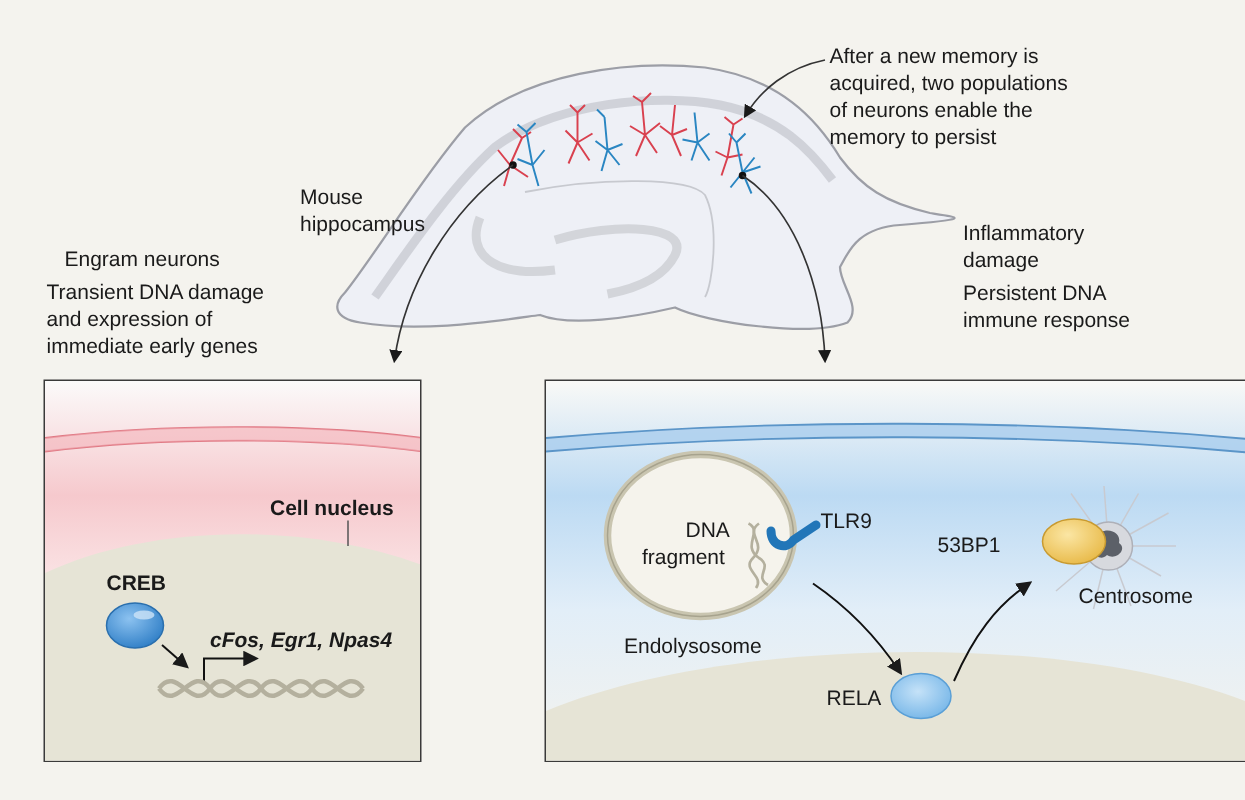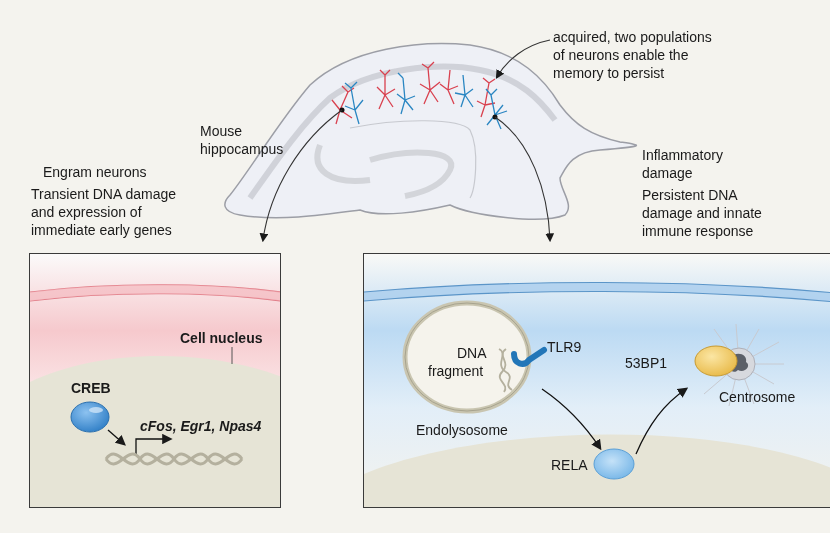--- a/index.html
+++ b/index.html
@@ -75,37 +75,37 @@
   <path d="M342,110 C300,140 270,190 263,240" fill="none" stroke="#333" stroke-width="1.1" marker-end="url(#ah)"></path>
   <path d="M495,117 C530,140 548,190 550,240" fill="none" stroke="#333" stroke-width="1.1" marker-end="url(#ah)"></path>
   <path d="M550,40 C525,45 507,60 497,77" fill="none" stroke="#333" stroke-width="1.1" marker-end="url(#ah)"></path>
 </svg>
 
 <div class="abs txt right" style="left:200px;top:78px;width:84px;">
   <div>Mouse</div>
   <div>hippocampus</div>
 </div>
 <div class="abs txt" style="left:553px;top:28px;width:220px;">
+  <div>After a new memory is</div>
   <div>acquired, two populations</div>
   <div>of neurons enable the</div>
   <div>memory to persist</div>
 </div>
 
 <div class="abs" style="left:31px;top:163px;width:220px;">
   <div class="txt bold" style="margin-bottom:4px;padding-left:12px;">Engram neurons</div>
   <div class="txt">Transient DNA damage</div>
   <div class="txt">and expression of</div>
   <div class="txt">immediate early genes</div>
 </div>
 
 <div class="abs" style="left:642px;top:146px;width:180px;">
   <div class="txt bold">Inflammatory</div>
   <div class="txt bold" style="margin-bottom:4px;">damage</div>
   <div class="txt">Persistent DNA</div>
-  <div class="txt">damage and innate</div>
   <div class="txt">immune response</div>
 </div>
 
 <div class="panel" style="left:29px;top:253px;width:252px;height:255px;font-weight:bold;">
   <svg width="265" height="255">
     <rect x="0" y="0" width="265" height="255" fill="url(#redfade)"></rect>
     <path d="M0,38 C80,28 190,28 265,40" fill="none" stroke="#e07a85" stroke-width="1.2"></path>
     <path d="M0,47 C80,37 190,37 265,49" fill="none" stroke="#e07a85" stroke-width="1.2"></path>
     <path d="M0,38 C80,28 190,28 265,40 L265,49 C190,37 80,37 0,47 Z" fill="#f4b3b9" opacity="0.6"></path>
     <path d="M0,128 C70,95 180,92 265,128 L265,255 L0,255 Z" fill="#e6e4d6"></path>

